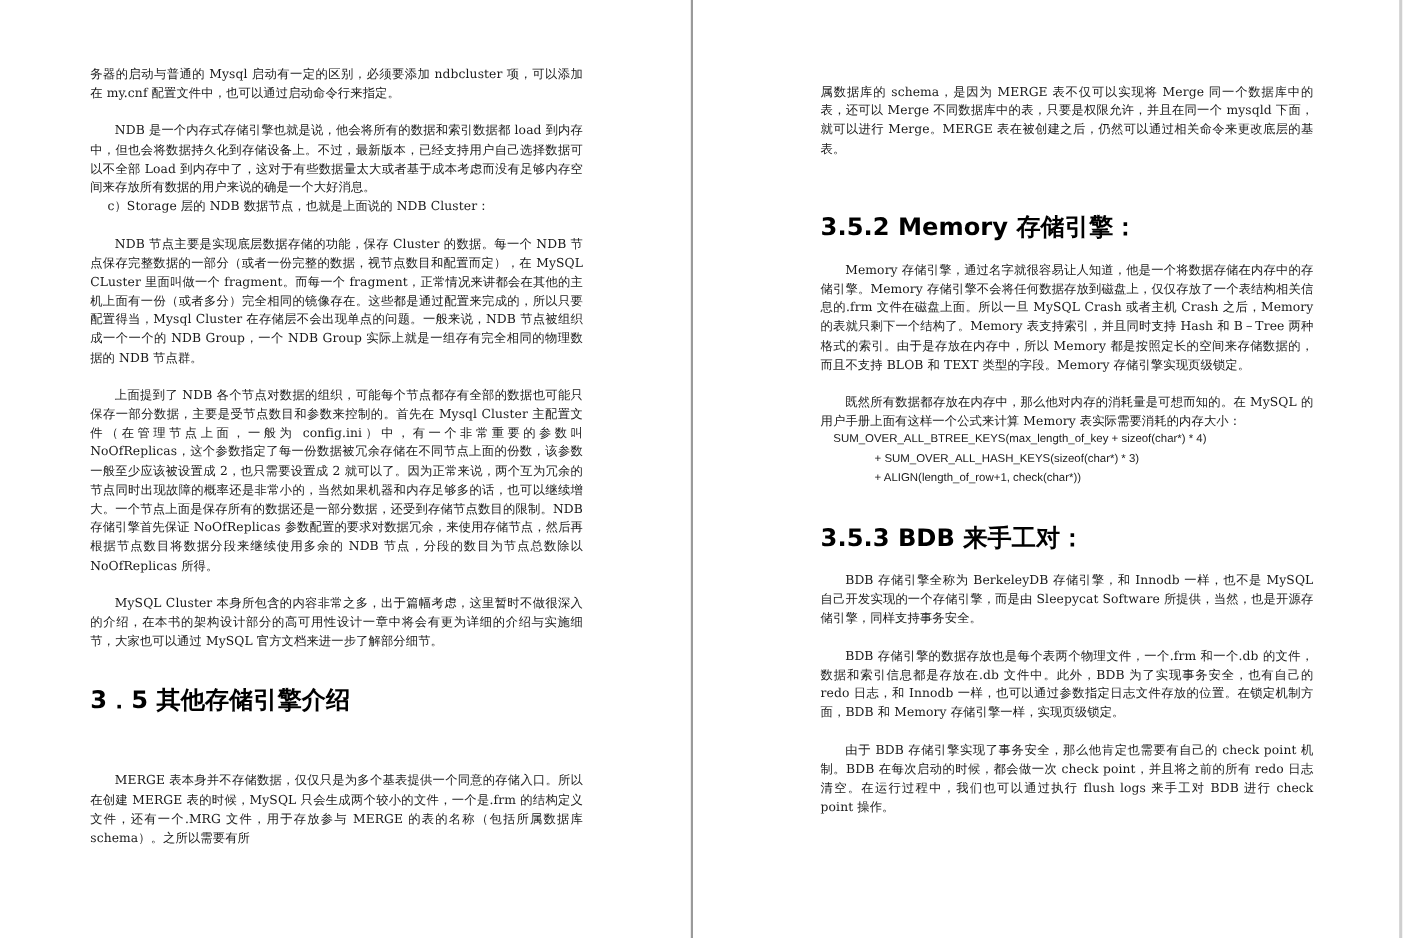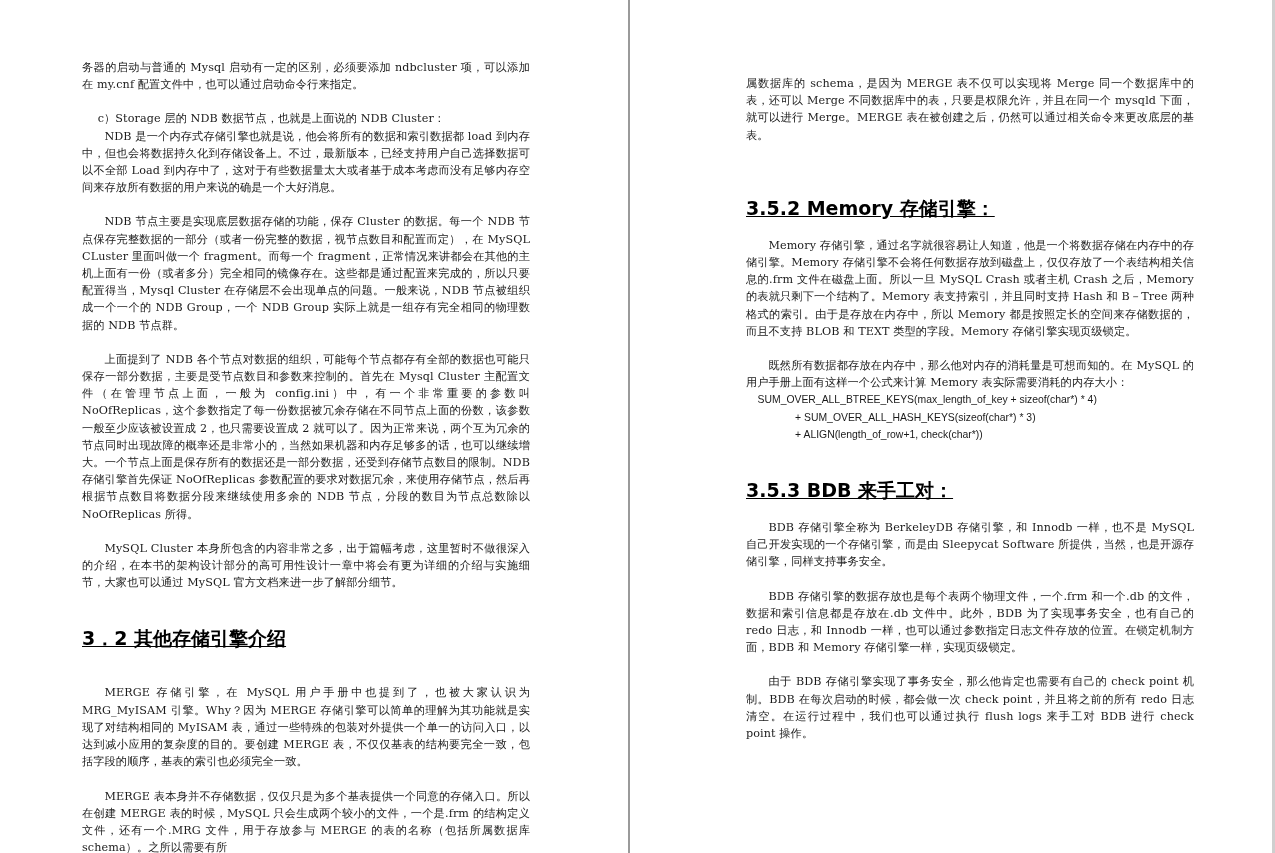--- a/index.html
+++ b/index.html
@@ -26,47 +26,46 @@
   p.para {
     margin: 0; font-size: 11.2px; line-height: 17.2px;
     text-align: justify; text-indent: 2em; letter-spacing: 0.1px;
   }
   p.para.noindent { text-indent: 0; }
   p.para.sub { text-indent: 1.4em; }
   .gap { height: 17px; }
   .gap-l { height: 35px; }
   h2.heading {
     margin: 0; font-family: "DejaVu Sans", "Liberation Sans", sans-serif;
-    font-weight: bold; font-size: 19px; line-height: 24px; color: #000; text-decoration: underline;
+    font-weight: bold; font-size: 22px; line-height: 24px; color: #000;
   }
   pre.code {
     margin: 0; font-family: Liberation Sans, sans-serif;
     font-size: 10.4px; line-height: 17.2px; white-space: pre; color: #1a1a1a;
   }
 </style>
 </head>
 <body>
 
 <div class="page" id="page-left">
   <div class="col">
     <p class="para noindent">务器的启动与普通的 Mysql 启动有一定的区别，必须要添加 ndbcluster 项，可以添加在 my.cnf 配置文件中，也可以通过启动命令行来指定。</p>
     <div class="gap"></div>
+    <p class="para">NDB 是一个内存式存储引擎也就是说，他会将所有的数据和索引数据都 load 到内存中，但也会将数据持久化到存储设备上。不过，最新版本，已经支持用户自己选择数据可以不全部 Load 到内存中了，这对于有些数据量太大或者基于成本考虑而没有足够内存空间来存放所有数据的用户来说的确是一个大好消息。</p>
     <p class="para sub">c）Storage 层的 NDB 数据节点，也就是上面说的 NDB Cluster：</p>
-    <p class="para">NDB 是一个内存式存储引擎也就是说，他会将所有的数据和索引数据都 load 到内存中，但也会将数据持久化到存储设备上。不过，最新版本，已经支持用户自己选择数据可以不全部 Load 到内存中了，这对于有些数据量太大或者基于成本考虑而没有足够内存空间来存放所有数据的用户来说的确是一个大好消息。</p>
     <div class="gap"></div>
     <p class="para">NDB 节点主要是实现底层数据存储的功能，保存 Cluster 的数据。每一个 NDB 节点保存完整数据的一部分（或者一份完整的数据，视节点数目和配置而定），在 MySQL CLuster 里面叫做一个 fragment。而每一个 fragment，正常情况来讲都会在其他的主机上面有一份（或者多分）完全相同的镜像存在。这些都是通过配置来完成的，所以只要配置得当，Mysql Cluster 在存储层不会出现单点的问题。一般来说，NDB 节点被组织成一个一个的 NDB Group，一个 NDB Group 实际上就是一组存有完全相同的物理数据的 NDB 节点群。</p>
     <div class="gap"></div>
     <p class="para">上面提到了 NDB 各个节点对数据的组织，可能每个节点都存有全部的数据也可能只保存一部分数据，主要是受节点数目和参数来控制的。首先在 Mysql Cluster 主配置文件（在管理节点上面，一般为 config.ini）中，有一个非常重要的参数叫 NoOfReplicas，这个参数指定了每一份数据被冗余存储在不同节点上面的份数，该参数一般至少应该被设置成 2，也只需要设置成 2 就可以了。因为正常来说，两个互为冗余的节点同时出现故障的概率还是非常小的，当然如果机器和内存足够多的话，也可以继续增大。一个节点上面是保存所有的数据还是一部分数据，还受到存储节点数目的限制。NDB 存储引擎首先保证 NoOfReplicas 参数配置的要求对数据冗余，来使用存储节点，然后再根据节点数目将数据分段来继续使用多余的 NDB 节点，分段的数目为节点总数除以 NoOfReplicas 所得。</p>
     <div class="gap"></div>
     <p class="para">MySQL Cluster 本身所包含的内容非常之多，出于篇幅考虑，这里暂时不做很深入的介绍，在本书的架构设计部分的高可用性设计一章中将会有更为详细的介绍与实施细节，大家也可以通过 MySQL 官方文档来进一步了解部分细节。</p>
     <div class="gap-l"></div>
-    <h2 class="heading">3．2 其他存储引擎介绍</h2>
+    <h2 class="heading">3．5 其他存储引擎介绍</h2>
     <div class="gap"></div>
     <div class="gap"></div>
-    <p class="para">MERGE 存储引擎，在 MySQL 用户手册中也提到了，也被大家认识为 MRG_MyISAM 引擎。Why？因为 MERGE 存储引擎可以简单的理解为其功能就是实现了对结构相同的 MyISAM 表，通过一些特殊的包装对外提供一个单一的访问入口，以达到减小应用的复杂度的目的。要创建 MERGE 表，不仅仅基表的结构要完全一致，包括字段的顺序，基表的索引也必须完全一致。</p>
     <div class="gap"></div>
     <p class="para">MERGE 表本身并不存储数据，仅仅只是为多个基表提供一个同意的存储入口。所以在创建 MERGE 表的时候，MySQL 只会生成两个较小的文件，一个是.frm 的结构定义文件，还有一个.MRG 文件，用于存放参与 MERGE 的表的名称（包括所属数据库 schema）。之所以需要有所</p>
   </div>
 </div>
 
 <div class="divider"></div>
 
 <div class="page" id="page-right">
   <div class="col">
     <p class="para noindent">属数据库的 schema，是因为 MERGE 表不仅可以实现将 Merge 同一个数据库中的表，还可以 Merge 不同数据库中的表，只要是权限允许，并且在同一个 mysqld 下面，就可以进行 Merge。MERGE 表在被创建之后，仍然可以通过相关命令来更改底层的基表。</p>

